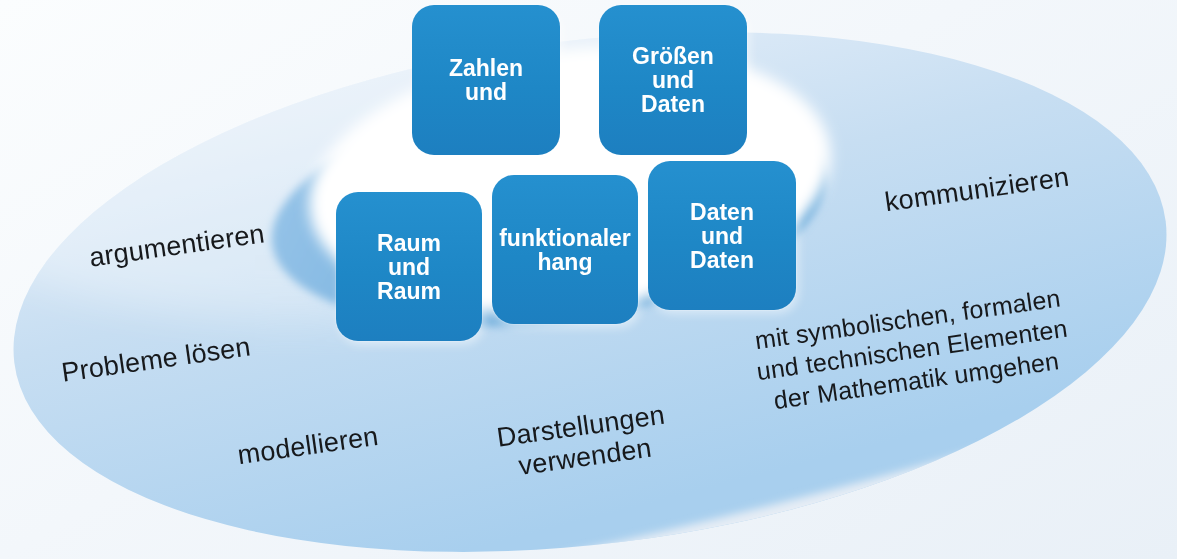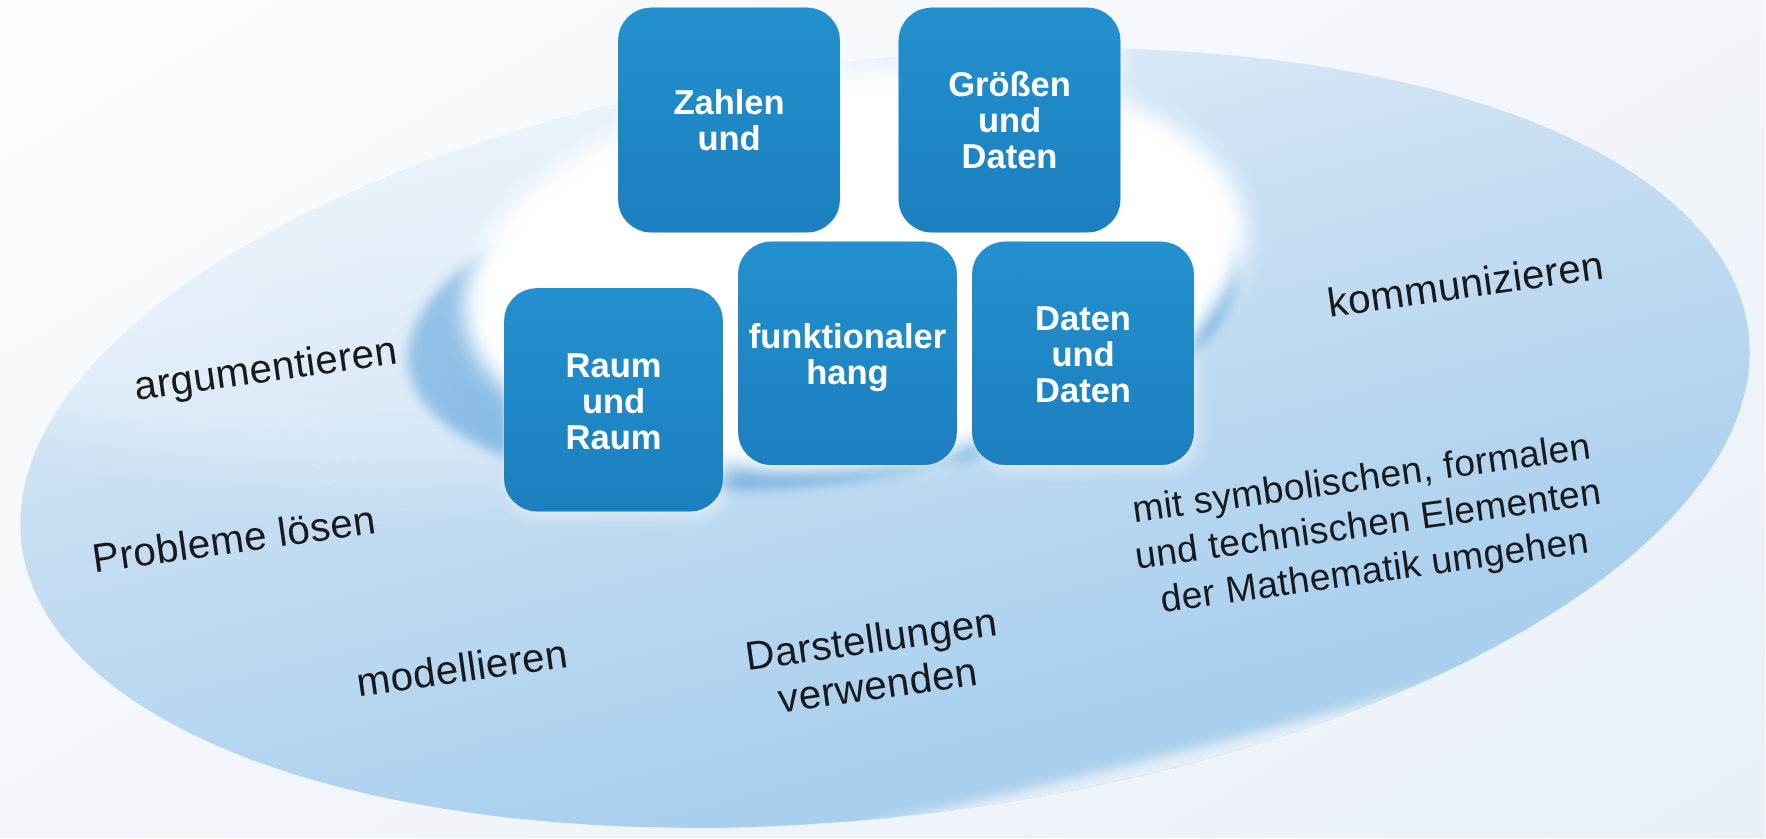--- a/index.html
+++ b/index.html
@@ -97,21 +97,21 @@
   <div class="kbox" style="left:570px;top:5px;width:148px;height:150px;margin-left:29px;">
     <span>Größen</span>
     <span>und</span>
     <span>Daten</span>
   </div>
   <div class="kbox" style="left:336px;top:161px;width:146px;height:149px;margin-top:31px;">
     <span>Raum</span>
     <span>und</span>
     <span>Raum</span>
   </div>
-  <div class="kbox" style="left:492px;top:161px;width:146px;height:149px;">
+  <div class="kbox" style="left:492px;top:175px;width:146px;height:149px;">
     <span>funktionaler</span>
     <span>hang</span>
   </div>
   <div class="kbox" style="left:648px;top:161px;width:148px;height:149px;align-items:center;">
     <span>Daten</span>
     <span>und</span>
     <span>Daten</span>
   </div>
 
   <div class="plabel" style="left:177px;top:246px;">

